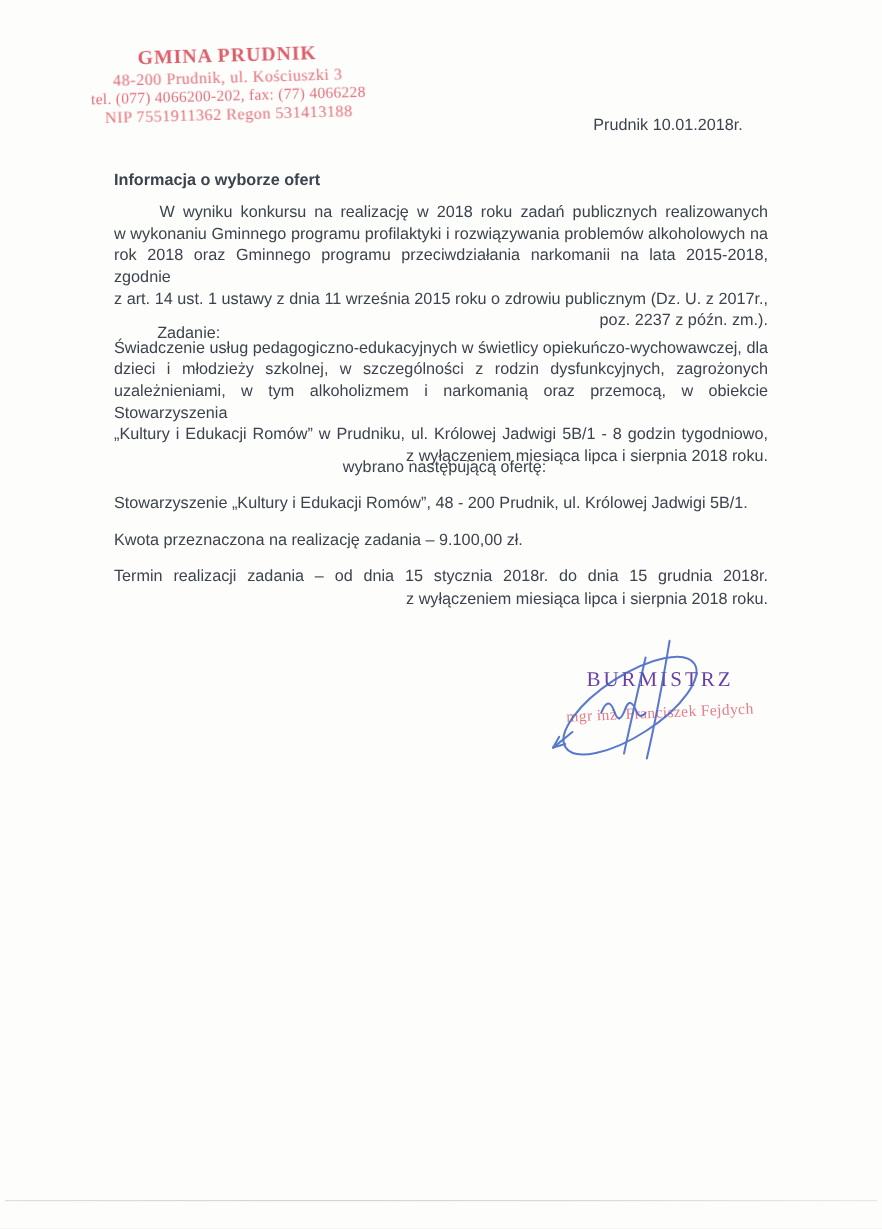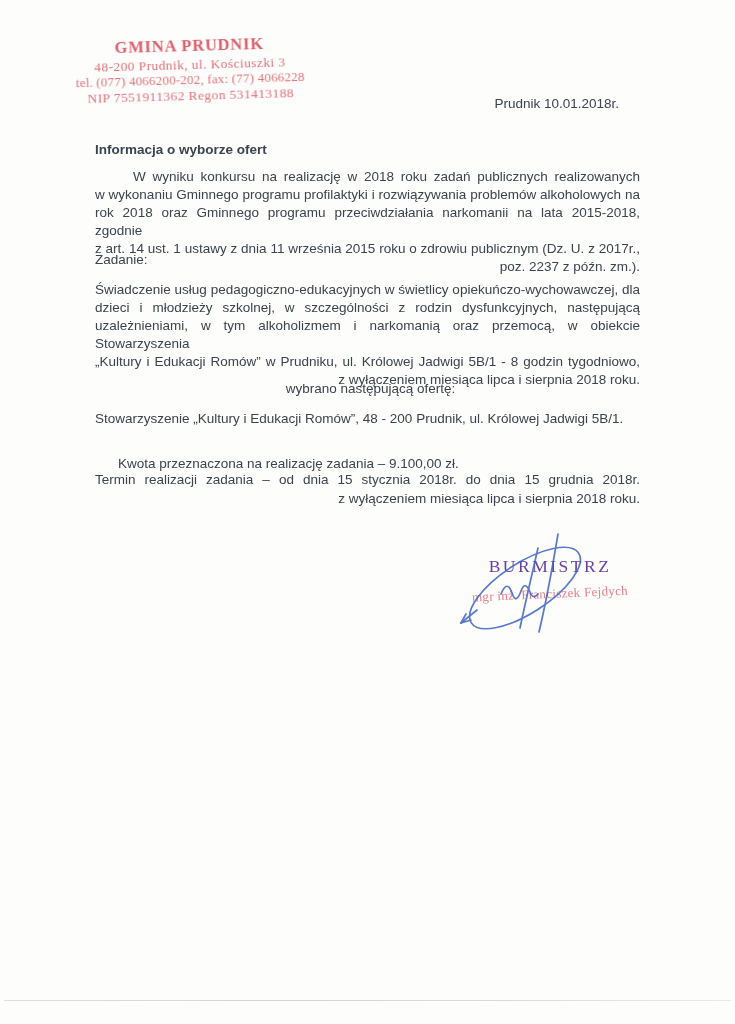--- a/index.html
+++ b/index.html
@@ -36,25 +36,25 @@
   .title{
     position:absolute;left:95px;top:142px;width:545px;
     text-align:left;font-weight:bold;
   }
   
   .block{position:absolute;left:95px;width:545px;line-height:18px;}
   .jline{text-align:justify;text-align-last:justify;}
   .lline{text-align:right;}
   .indent{padding-left:38px;}
   .intro{top:168px;}
-  .task-label{top:251px;}
+  .task-label{top:269px;margin-left:36px;}
   .task-body{top:281px;}
   .chosen-intro{top:380px;left:98px;text-align:center;}
   .offer{top:410px;}
-  .amount{top:455px;margin-left:23px;}
+  .amount{top:441px;}
   .term{top:471px;line-height:18.5px;}
   
   .sig-area{position:absolute;left:425px;top:530px;width:240px;height:120px;}
   .sig-text{
     position:absolute;left:25px;top:26px;width:200px;
     text-align:center;
     font-family:"Liberation Serif","DejaVu Serif",serif;
     filter:blur(0.3px);
   }
   .sig-title{
@@ -94,21 +94,21 @@
     <div class="jline indent">W wyniku konkursu na realizację w 2018 roku zadań publicznych realizowanych</div>
     <div class="jline">w wykonaniu Gminnego programu profilaktyki i rozwiązywania problemów alkoholowych na</div>
     <div class="jline">rok 2018 oraz Gminnego programu przeciwdziałania narkomanii na lata 2015-2018, zgodnie</div>
     <div class="jline">z art. 14 ust. 1 ustawy z dnia 11 września 2015 roku o zdrowiu publicznym (Dz. U. z 2017r.,</div>
     <div class="lline">poz. 2237 z późn. zm.).</div>
   </div>
 
   <div class="block task-label">Zadanie:</div>
   <div class="block task-body">
     <div class="jline">Świadczenie usług pedagogiczno-edukacyjnych w świetlicy opiekuńczo-wychowawczej, dla</div>
-    <div class="jline">dzieci i młodzieży szkolnej, w szczególności z rodzin dysfunkcyjnych, następującą</div>
+    <div class="jline">dzieci i młodzieży szkolnej, w szczególności z rodzin dysfunkcyjnych, zagrożonych</div>
     <div class="jline">uzależnieniami, w tym alkoholizmem i narkomanią oraz przemocą, w obiekcie Stowarzyszenia</div>
     <div class="jline">„Kultury i Edukacji Romów” w Prudniku, ul. Królowej Jadwigi 5B/1 - 8 godzin tygodniowo,</div>
     <div class="lline">z wyłączeniem miesiąca lipca i sierpnia 2018 roku.</div>
   </div>
 
   <div class="block chosen-intro">wybrano następującą ofertę:</div>
   <div class="block offer">Stowarzyszenie „Kultury i Edukacji Romów”, 48 - 200 Prudnik, ul. Królowej Jadwigi 5B/1.</div>
   <div class="block amount">Kwota przeznaczona na realizację zadania – 9.100,00 zł.</div>
 
   <div class="block term">

